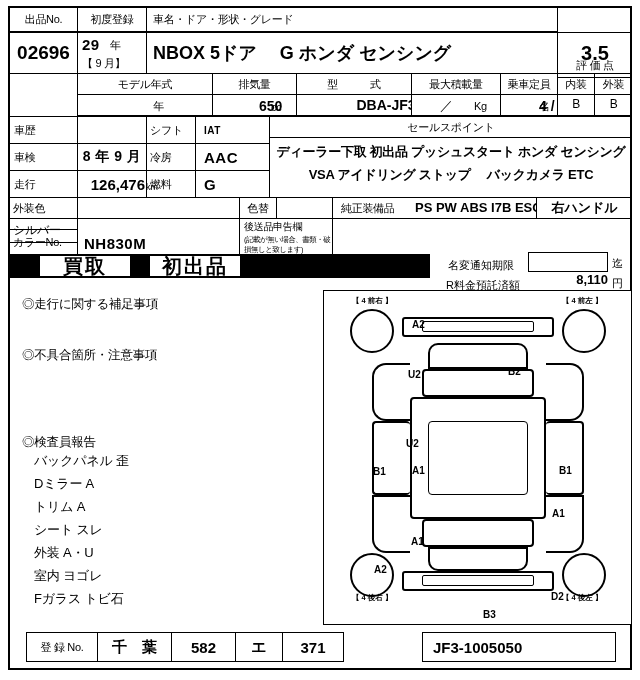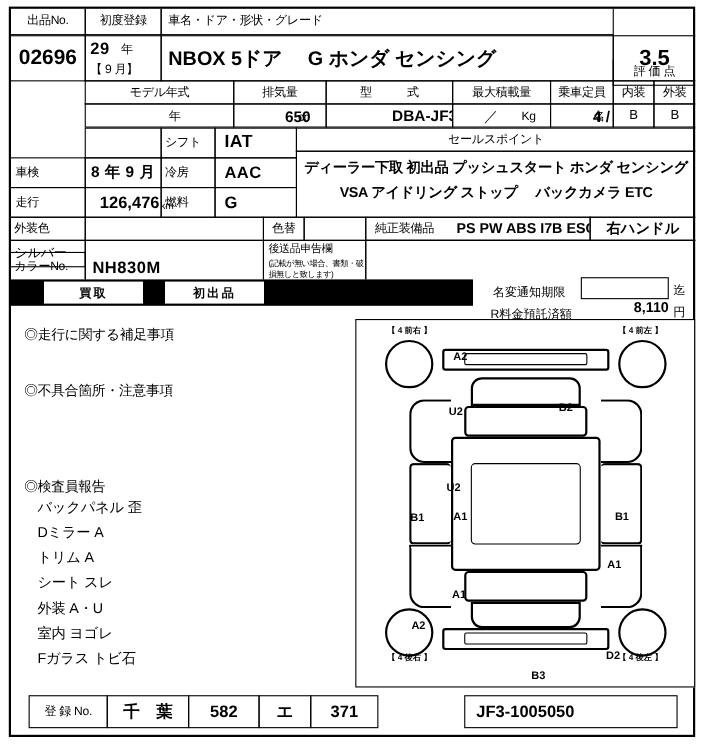--- a/index.html
+++ b/index.html
@@ -43,21 +43,21 @@
   .hline { position: absolute; background: #000; height: 1px; }
   
   .band {
     position: absolute;
     background: #000;
   }
   .band-txt {
     position: absolute;
     background: #fff;
     display: flex; align-items: center; justify-content: center;
-    font-size: 11px; font-weight: bold; letter-spacing: 2px; font-family: Liberation Mono, monospace;
+    font-size: 20px; font-weight: bold; letter-spacing: 2px; font-family: Liberation Mono, monospace;
   }
   
   .diagram {
     position: absolute;
     border: 1px solid #000;
     background: #fff;
   }
   .dpart {
     position: absolute;
     border: 2px solid #000;
@@ -151,20 +151,23 @@
     <div class="val-md" style="position:absolute;left:6px;top:3px;">4 /</div>
     <div class="lbl" style="position:absolute;left:38px;top:5px;">名</div>
   </div>
   <div class="bx" style="left:547px;top:86px;width:38px;height:22px;">
     <div class="lbl ctr" style="width:100%;height:100%;font-size:12px;">B</div>
   </div>
   <div class="bx" style="left:584px;top:86px;width:38px;height:22px;border-right:none;">
     <div class="lbl ctr" style="width:100%;height:100%;font-size:12px;">B</div>
   </div>
 
+  <div class="bx" style="left:0;top:108px;width:68px;height:28px;border-left:none;">
+    <div class="lbl lft" style="width:100%;height:100%;padding-left:4px;">車歴</div>
+  </div>
   <div class="bx" style="left:0;top:135px;width:68px;height:28px;border-left:none;">
     <div class="lbl lft" style="width:100%;height:100%;padding-left:4px;">車検</div>
   </div>
   <div class="bx" style="left:0;top:162px;width:68px;height:28px;border-left:none;">
     <div class="lbl lft" style="width:100%;height:100%;padding-left:4px;">走行</div>
   </div>
 
   <div class="bx" style="left:67px;top:108px;width:70px;height:28px;"></div>
   <div class="bx" style="left:67px;top:135px;width:70px;height:28px;">
     <div class="val ctr" style="width:100%;height:100%;font-size:14px;">8 年  9 月</div>
@@ -177,21 +180,21 @@
     <div class="lbl lft" style="width:100%;height:100%;padding-left:3px;">シフト</div>
   </div>
   <div class="bx" style="left:136px;top:135px;width:50px;height:28px;">
     <div class="lbl lft" style="width:100%;height:100%;padding-left:3px;">冷房</div>
   </div>
   <div class="bx" style="left:136px;top:162px;width:50px;height:28px;">
     <div class="lbl lft" style="width:100%;height:100%;padding-left:3px;">燃料</div>
   </div>
 
   <div class="bx" style="left:185px;top:108px;width:75px;height:28px;">
-    <div class="val lft" style="width:100%;height:100%;padding-left:8px;font-size:16px;">IAT</div>
+    <div class="val lft" style="width:100%;height:100%;padding-left:8px;font-size:10px;">IAT</div>
   </div>
   <div class="bx" style="left:185px;top:135px;width:75px;height:28px;">
     <div class="val lft" style="width:100%;height:100%;padding-left:8px;font-size:15px;">AAC</div>
   </div>
   <div class="bx" style="left:185px;top:162px;width:75px;height:28px;">
     <div class="val lft" style="width:100%;height:100%;padding-left:8px;font-size:15px;">G</div>
   </div>
 
   <div class="bx" style="left:259px;top:108px;width:363px;height:22px;border-right:none;">
     <div class="lbl ctr" style="width:100%;height:100%;">セールスポイント</div>

